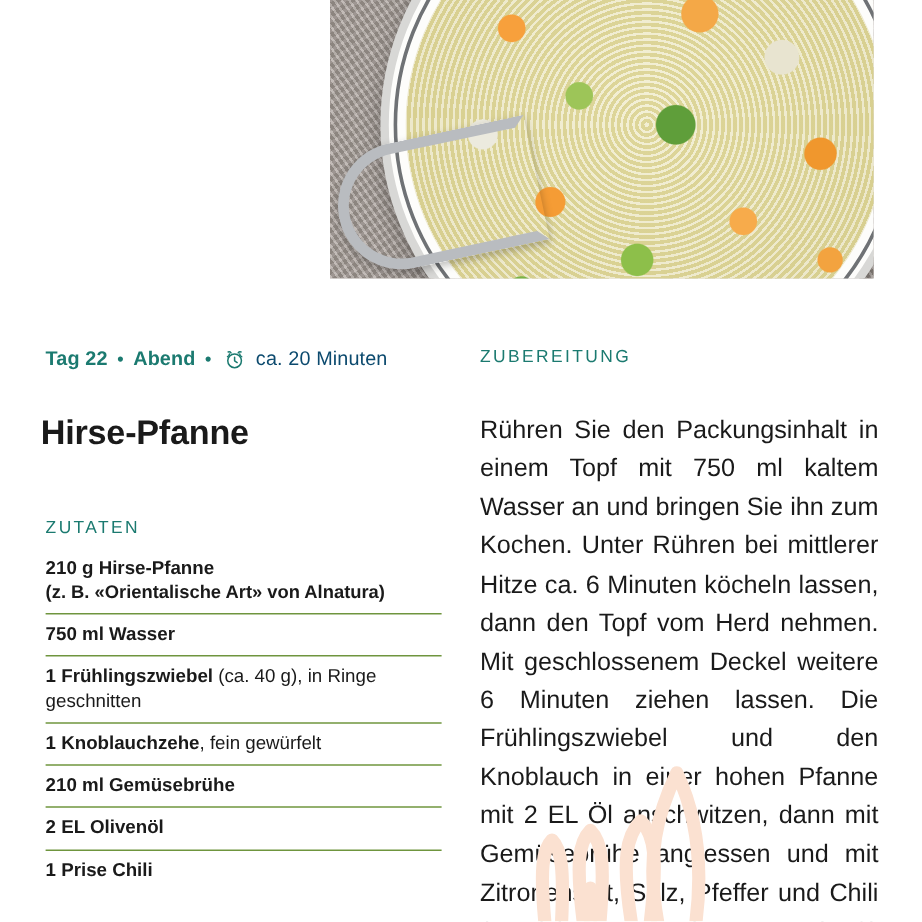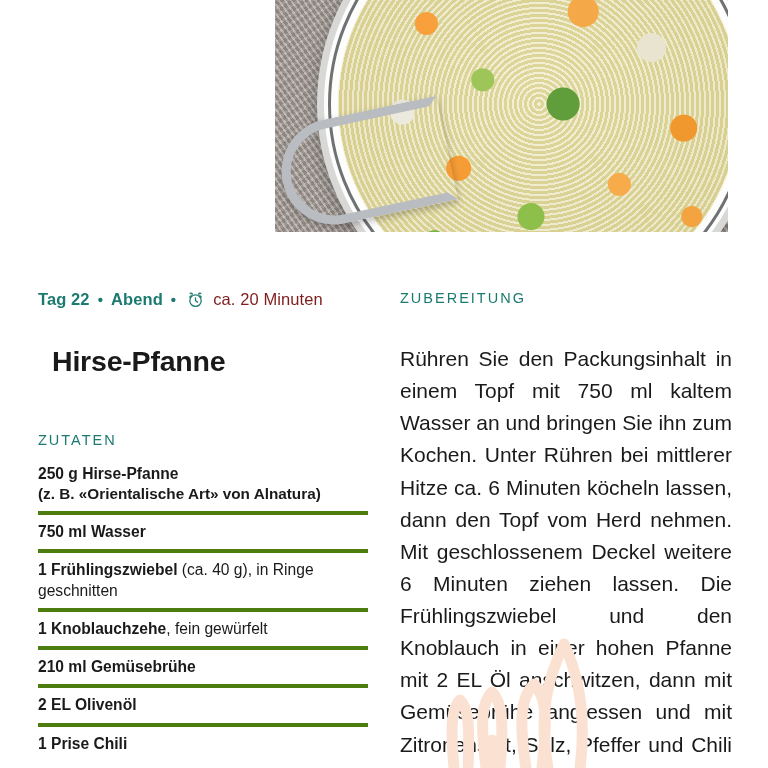--- a/index.html
+++ b/index.html
@@ -78,45 +78,45 @@
 
   
   .meta {
     position:absolute; left: 38px; top: 290px;
     display:flex; align-items:center;
     font-size: 16.5px; font-weight: 700; color:#1b7a70;
     letter-spacing: .1px;
   }
   .meta .dot { margin: 0 8px; font-size: 15px; line-height:1; }
   .clock-icon { display:inline-flex; margin: 0 7px 0 2px; }
-  .meta .approx { font-weight: 400; color:#7f1d1d; margin-left: 1px; }
+  .meta .approx { font-weight: 400; color:#0c4a6e; margin-left: 1px; }
 
   
   .title {
-    position:absolute; left: 52px; top: 325px;
+    position:absolute; left: 34px; top: 325px;
     width: 340px;
     font-size: 28.5px; font-weight: 700; color:#1a1a1a;
     line-height: 1.21; letter-spacing: -.2px;
   }
 
   
   .sec-head {
     font-size: 14.5px; font-weight: 400; color:#1b7a70;
     letter-spacing: 2.0px;
   }
   .zutaten-head { position:absolute; left:38px; top:432px; }
   .zuber-head   { position:absolute; left:400px; top:290px; }
 
   
   .ing-list {
     position:absolute; left: 38px; top: 460px;
     width: 330px;
   }
   .ing {
-    border-top: 4px solid #4d7c0f;
+    border-top: 1px solid #4d7c0f;
     padding: 7px 0 7px 0;
     font-size: 15.6px; line-height: 1.30; color:#1a1a1a;
   }
   .ing:first-child { border-top: 0; padding-top: 4px; }
   .ing b { font-weight: 700; }
   .ing .note { font-weight: 400; }
   .ing .sub { display:block; font-weight:700; font-size:15.3px; }
 
   
   .prep {
@@ -163,21 +163,21 @@
   </div>
 
   <h1 class="title">
     <span>Hirse-Pfanne</span><br>
   </h1>
 
   <div class="sec-head zutaten-head">ZUTATEN</div>
 
   <div class="ing-list">
     <div class="ing">
-      <b>250 g Hirse-Pfanne</b><span class="note"></span>
+      <b>210 g Hirse-Pfanne</b><span class="note"></span>
       <span class="sub">(z. B. «Orientalische Art» von Alnatura)</span>
     </div>
     <div class="ing">
       <b>750 ml Wasser</b><span class="note"></span>
     </div>
     <div class="ing">
       <b>1 Frühlingszwiebel</b><span class="note"> (ca. 40 g), in Ringe geschnitten</span>
     </div>
     <div class="ing">
       <b>1 Knoblauchzehe</b><span class="note">, fein gewürfelt</span>

